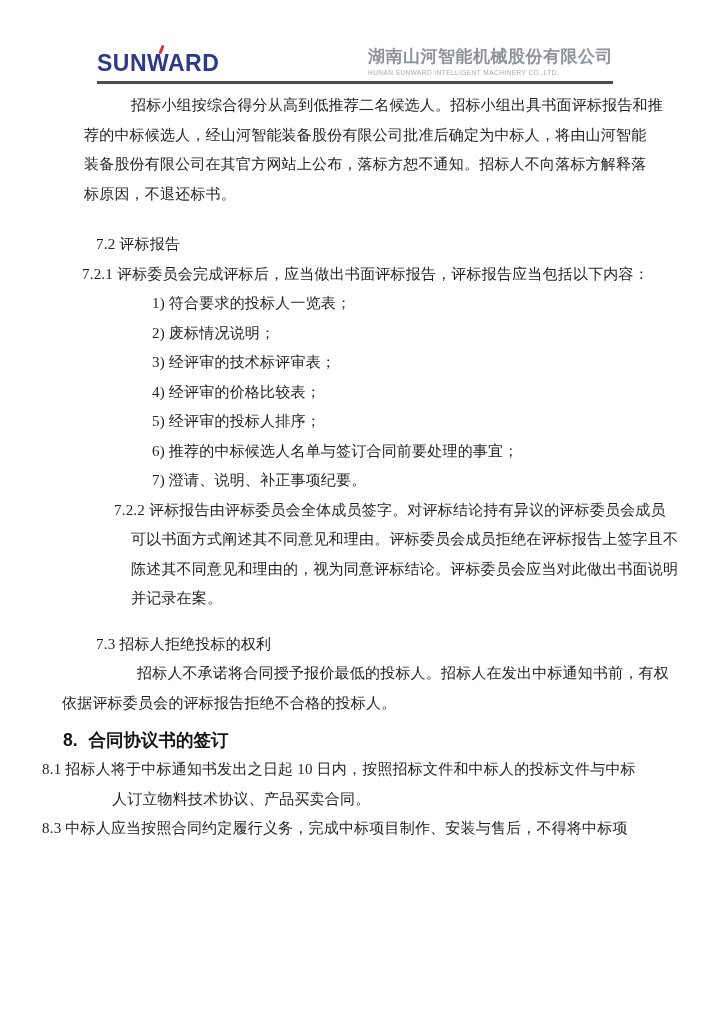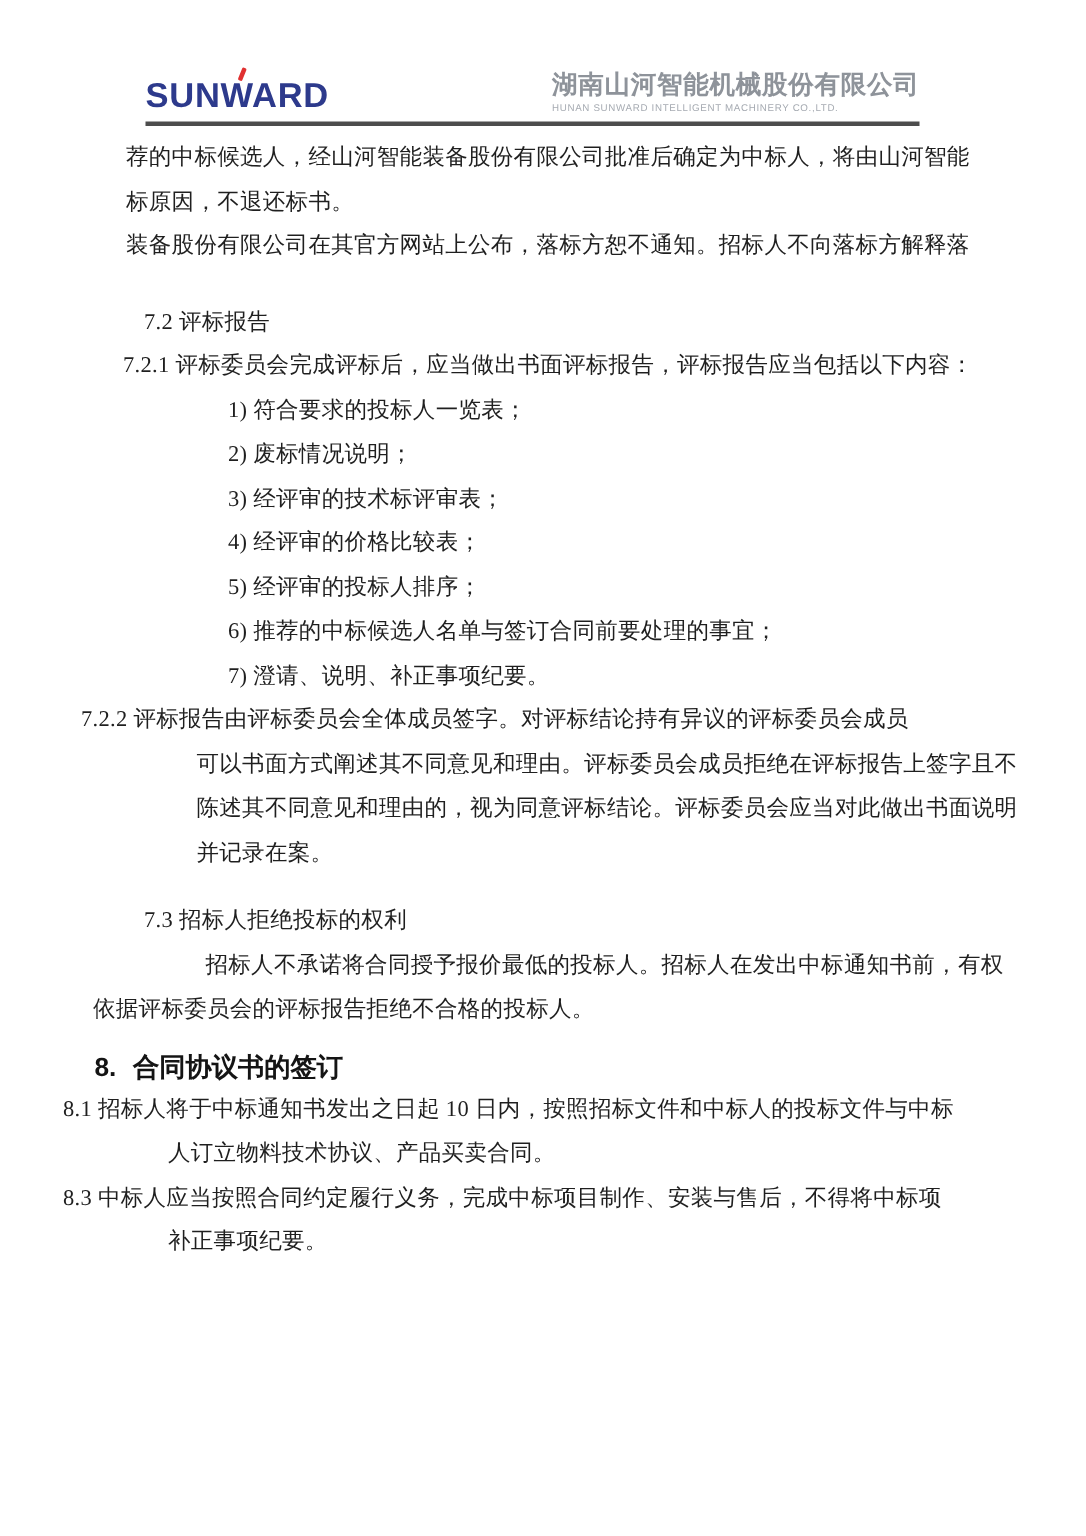--- a/index.html
+++ b/index.html
@@ -88,21 +88,21 @@
   }
 
   .p1 { margin-top: 7px; }
   .p1 .indent1 { margin-left: 131px; }
   .p1 .cont    { margin-left: 84px; }
 
   .s72-heading { margin-top: 21px; margin-left: 96px; }
   .s721-line   { margin-left: 82px; }
   .list-item   { margin-left: 152px; }
 
-  .s722 .first { margin-left: 54px; }
+  .s722 .first { margin-left: 114px; }
   .s722 .cont  { margin-left: 131px; }
 
   .s73 { margin-top: 16px; }
   .s73-heading { margin-left: 96px; }
   .s73 .indent1 { margin-left: 137px; }
   .s73 .cont    { margin-left: 62px; }
 
   .s8-heading {
     margin-top: 7px;
     margin-left: 63px;
@@ -144,23 +144,24 @@
         <div class="company-cn">湖南山河智能机械股份有限公司</div>
         <div class="company-en">HUNAN SUNWARD INTELLIGENT MACHINERY CO.,LTD.</div>
       </div>
     </div>
     <div class="header-rule"></div>
   </div>
 
   <div class="content">
 
     <div class="p1">
+      <div class="line indent1">招标小组按综合得分从高到低推荐二名候选人。招标小组出具书面评标报告和推</div>
       <div class="line cont">荐的中标候选人，经山河智能装备股份有限公司批准后确定为中标人，将由山河智能</div>
+      <div class="line cont">装备股份有限公司在其官方网站上公布，落标方恕不通知。招标人不向落标方解释落</div>
       <div class="line cont">标原因，不退还标书。</div>
-      <div class="line cont">装备股份有限公司在其官方网站上公布，落标方恕不通知。招标人不向落标方解释落</div>
     </div>
 
     <div>
       <div class="line s72-heading">7.2 评标报告</div>
       <div class="line s721-line">7.2.1 评标委员会完成评标后，应当做出书面评标报告，评标报告应当包括以下内容：</div>
 
       <div>
         <div class="line list-item">1) 符合要求的投标人一览表；</div>
         <div class="line list-item">2) 废标情况说明；</div>
         <div class="line list-item">3) 经评审的技术标评审表；</div>

